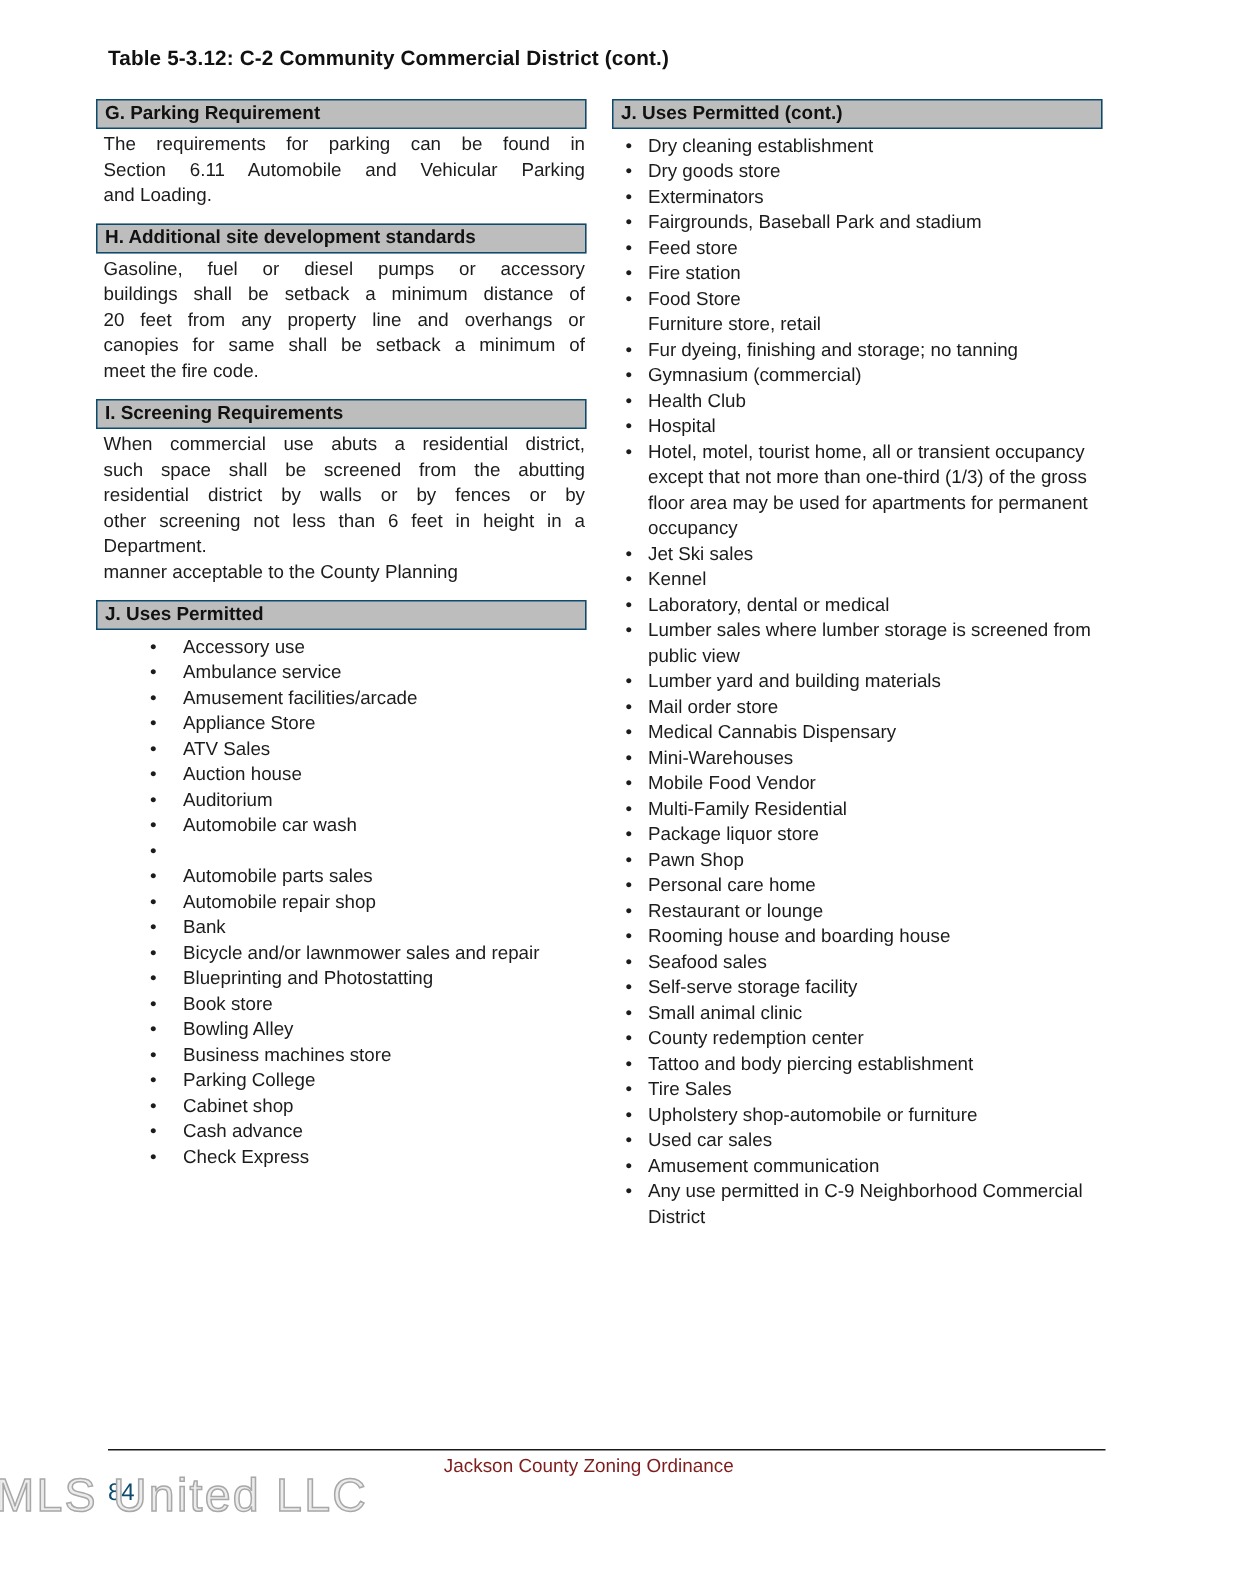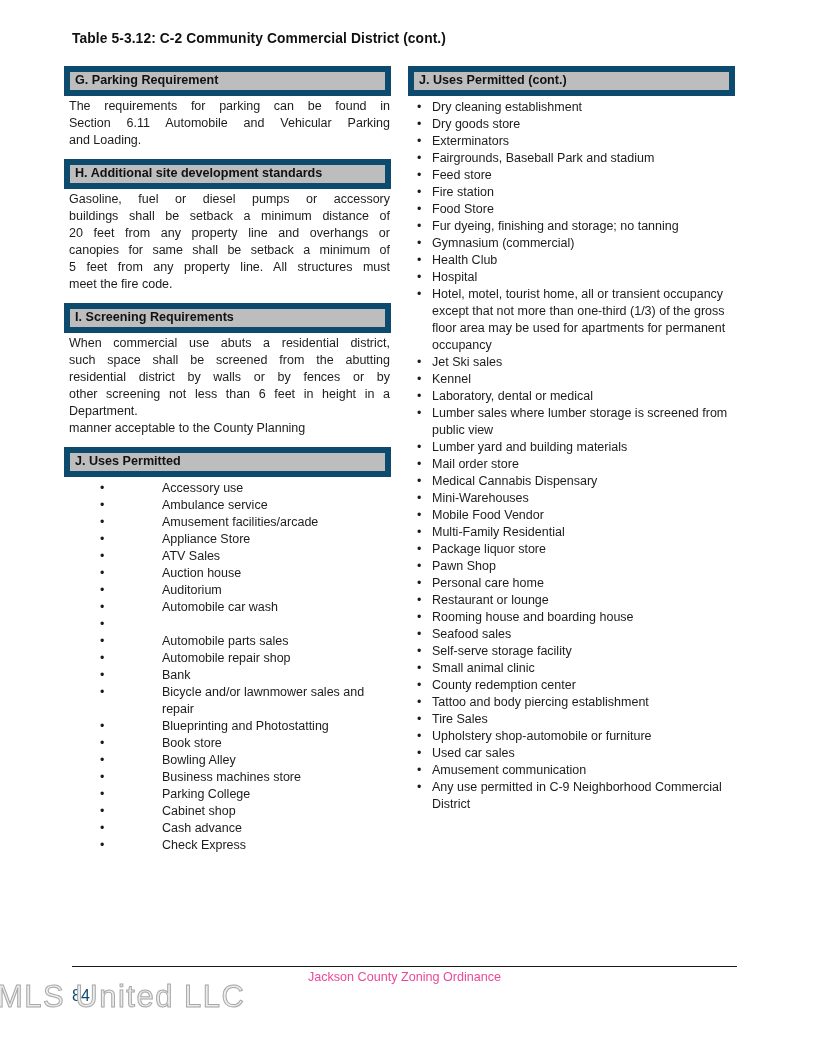--- a/index.html
+++ b/index.html
@@ -12,49 +12,49 @@
     font-size:13.8px; font-weight:bold; color:#111;
     letter-spacing:0.1px; white-space:nowrap;
   }
   .columns {
     position:absolute; top:66px; left:64px; width:671px;
     display:flex; gap:17px; align-items:flex-start;
   }
   .col { width:327px; flex:0 0 327px; }
   section { margin:0 0 10px 0; }
   .sec-header {
-    background:#bdbdbd; border:6px solid #0c4a6e;
+    background:#bdbdbd; border:1px solid #0c4a6e;
     font-weight:bold; font-size:12.6px; line-height:15px;
     padding:1px 4px 2px 5px; color:#111;
     box-sizing:border-box;
   }
   .sec-body {
     margin:2px 0 0 0; padding:0 1px 0 5px;
     font-size:12.5px; line-height:17px; box-sizing:border-box;
   }
   .jline { text-align:justify; text-align-last:justify; }
   .jline:last-child { text-align-last:left; }
   .uses-list {
     list-style:none; margin:3px 0 0 0; padding:0;
     font-size:12.5px; line-height:17px;
   }
   .uses-list li { display:flex; align-items:flex-start; }
   .bullet { flex:0 0 auto; text-align:left; }
   .left-list .bullet  { margin-left:36px; width:22px; }
   .right-list .bullet { margin-left:9px;  width:15px; }
-  .left-list .li-text  { width:262px;margin-left:40px; }
+  .left-list .li-text  { width:262px; }
   .right-list .li-text { width:301px; }
   .no-bullet .bullet { visibility:hidden; }
   .footer-rule {
     position:absolute; left:72px; top:966px; width:665px;
     border-top:1.5px solid #1a1a1a; height:0;
   }
   .footer-text {
-    position:absolute; left:72px; top:970px; width:665px;
-    text-align:center; font-size:12.6px; color:#ec4899;
+    position:absolute; left:60px; top:970px; width:665px;
+    text-align:center; font-size:12.6px; color:#7f1d1d;
   }
   .footer-page {
     position:absolute; left:72px; top:987px; width:665px;
     text-align:left; font-size:16px; color:#0c4a6e;
   }
   .watermark {
     position:absolute; left:-3px; top:979px;
     font-size:31px; letter-spacing:1.5px; white-space:nowrap;
     color:#ececec; -webkit-text-stroke:1px #a8a8a8;
   }
@@ -79,21 +79,20 @@
           </div>
       </section>
 
       <section>
         <div class="sec-header">H. Additional site development standards</div>
         <div class="sec-body">
             <div class="jline">Gasoline, fuel or diesel pumps or accessory</div>
             <div class="jline">buildings shall be setback a minimum distance of</div>
             <div class="jline">20 feet from any property line and overhangs or</div>
             <div class="jline">canopies for same shall be setback a minimum of</div>
-            <div class="jline">5 feet from any property line. All structures must</div>
             <div class="jline">meet the fire code.</div>
           </div>
       </section>
 
       <section>
         <div class="sec-header">I. Screening Requirements</div>
         <div class="sec-body">
             <div class="jline">When commercial use abuts a residential district,</div>
             <div class="jline">such space shall be screened from the abutting</div>
             <div class="jline">residential district by walls or by fences or by</div>
@@ -220,20 +219,24 @@
               <span class="li-text">Feed store</span>
             </li>
             <li>
               <span class="bullet">•</span>
               <span class="li-text">Fire station</span>
             </li>
             <li>
               <span class="bullet">•</span>
               <span class="li-text">Food Store</span>
             </li>
+            <li class="no-bullet">
+              <span class="bullet">•</span>
+              <span class="li-text">Furniture store, retail</span>
+            </li>
             <li>
               <span class="bullet">•</span>
               <span class="li-text">Fur dyeing, finishing and storage; no tanning</span>
             </li>
             <li>
               <span class="bullet">•</span>
               <span class="li-text">Gymnasium (commercial)</span>
             </li>
             <li>
               <span class="bullet">•</span>

